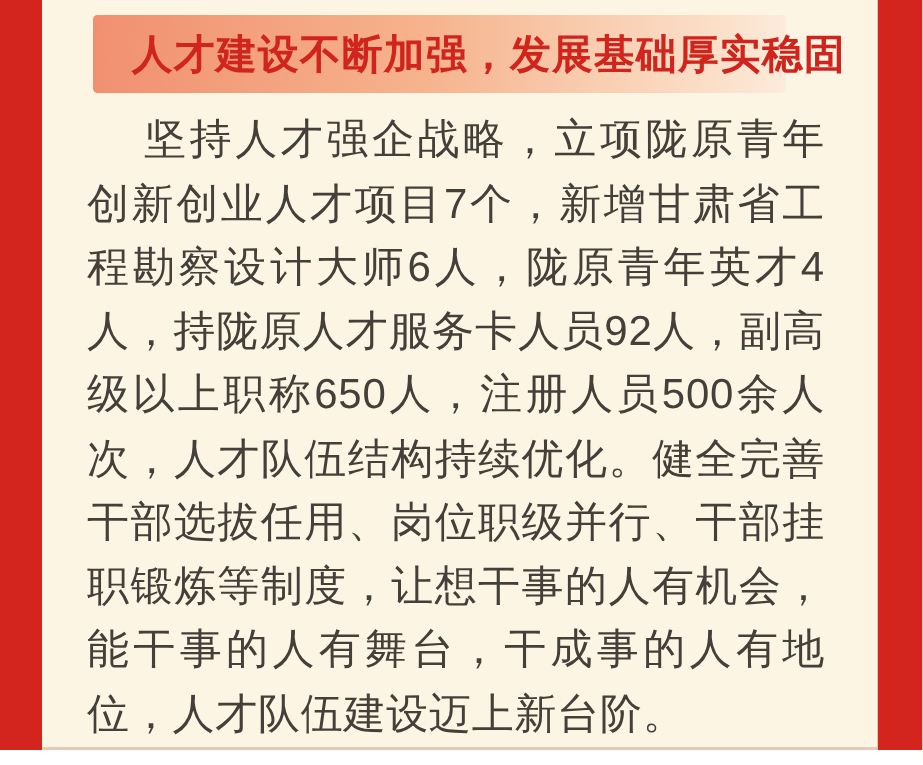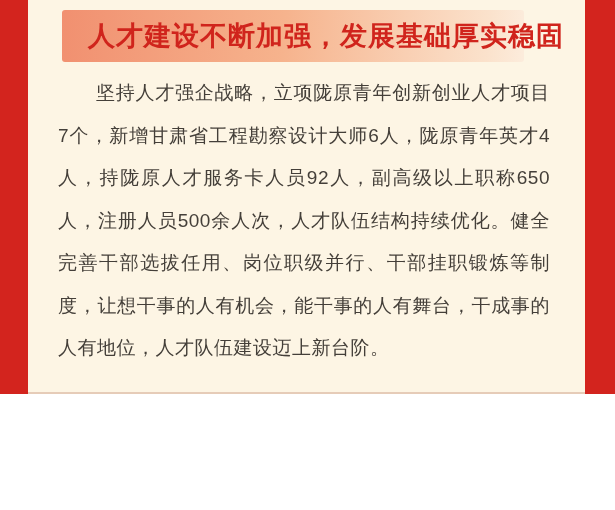--- a/index.html
+++ b/index.html
@@ -8,21 +8,21 @@
   }
   body {
     width: 615px;
     height: 510px;
     overflow: hidden;
     font-family: "Liberation Sans", sans-serif;
   }
   .poster {
     position: relative;
     width: 615px;
-    height: 394px;
+    height: 500px;
     background: #fdf5e4;
     overflow: hidden;
   }
   
   .border {
     position: absolute;
     top: 0;
     bottom: 0;
     background: #d3241e;
   }
@@ -69,21 +69,21 @@
     white-space: nowrap;
   }
 
   
   .body-text {
     position: absolute;
     left: 30px;
     top: 72px;
     width: 492px;
     margin: 0;
-    font-size: 19px;
+    font-size: 28px;
     line-height: 42.5px;
     letter-spacing: 0.5px;
     color: #443f39;
     text-align: justify;
     text-justify: inter-ideograph;
     text-indent: 38px;
   }
 </style>
 </head>
 <body>

